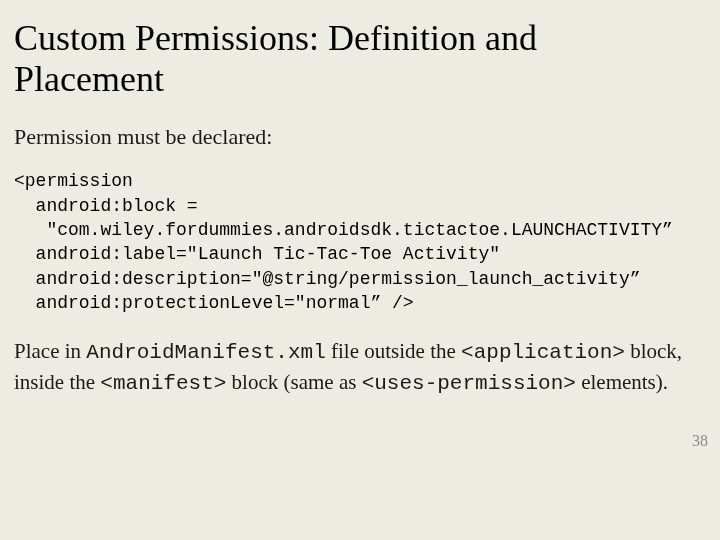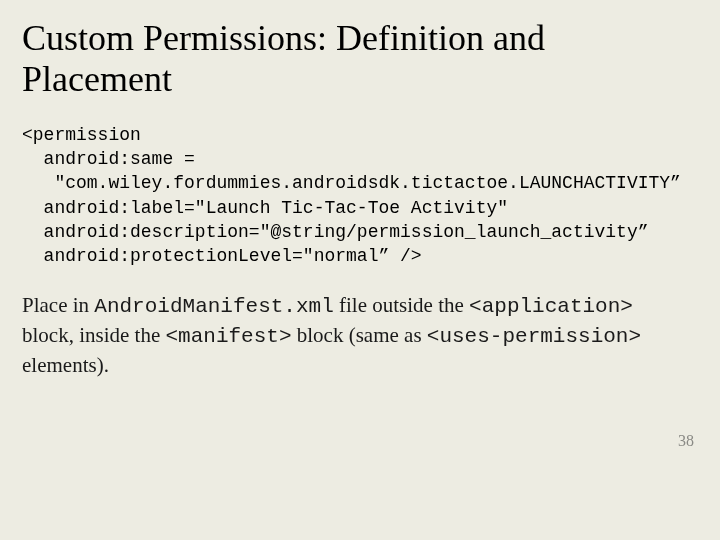--- a/index.html
+++ b/index.html
@@ -8,21 +8,21 @@
     width: 720px;
     height: 540px;
     background: #edece2;
     font-family: Georgia, 'Times New Roman', serif;
     color: #1a1a1a;
   }
   .slide {
     box-sizing: border-box;
     width: 720px;
     height: 464px;
-    padding: 18px 30px 20px 22px;
+    padding: 18px 30px 20px 14px;
     position: relative;
   }
   .title {
     font-family: Georgia, 'Times New Roman', serif;
     font-size: 36px;
     font-weight: 400;
     line-height: 1.15;
     margin: 0 0 22px 0;
     color: #000;
   }
@@ -44,36 +44,37 @@
     line-height: 1.35;
   }
   .mono {
     font-family: Liberation Mono, monospace;
   }
   .ital {
   }
   .pagenum {
     position: absolute;
     bottom: 14px;
-    right: 26px;
+    right: 12px;
     font-size: 16px;
     color: #8a8a85;
     font-family: Georgia, serif;
   }
 </style>
 </head>
 <body>
 
 <div class="slide">
 
   <h1 class="title">Custom Permissions: Definition and Placement</h1>
 
+  <div class="subhead">Permission must be declared:</div>
 
   <div class="code"><span>&lt;permission</span>
-<span>  android:same =</span>
+<span>  android:block =</span>
 <span>   "com.wiley.fordummies.androidsdk.tictactoe.LAUNCHACTIVITY”</span>
 <span>  android:label="Launch Tic-Tac-Toe Activity"</span>
 <span>  android:description="@string/permission_launch_activity”</span>
 <span>  android:protectionLevel="normal” /&gt;</span></div>
 
   <div class="body"><span>Place in </span><span class="mono">AndroidManifest.xml</span><span> file </span><span class="ital">outside</span><span> the </span><span class="mono">&lt;application&gt;</span><span> block, </span><span class="ital">inside</span><span> the </span><span class="mono">&lt;manifest&gt;</span><span> block (same as </span><span class="mono">&lt;uses-permission&gt;</span><span> elements).</span></div>
 
   <div class="pagenum">38</div>
 
 </div>

